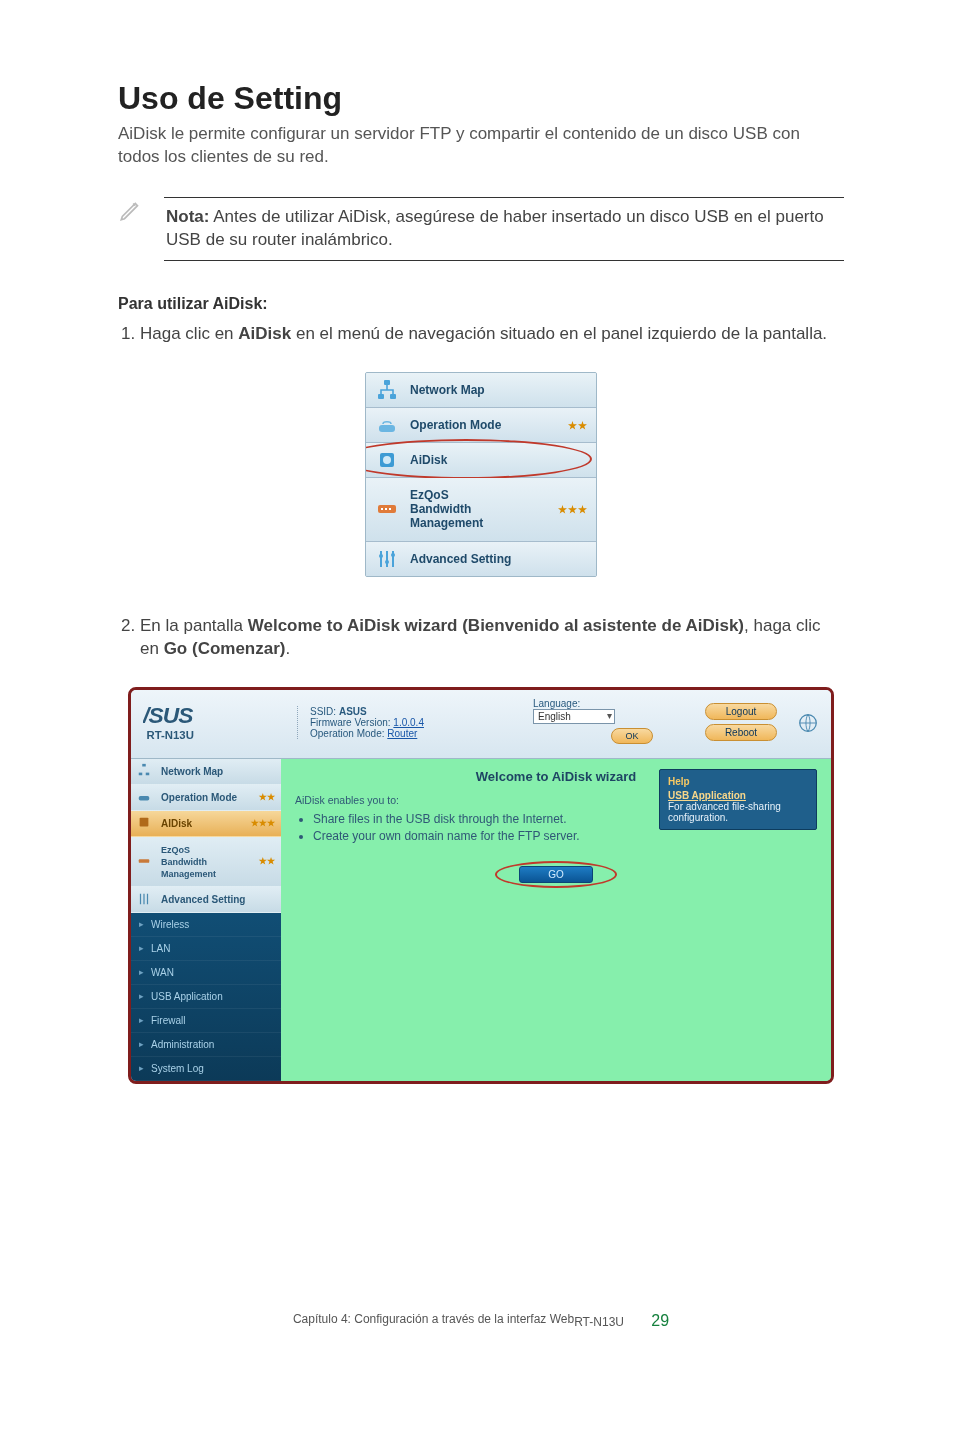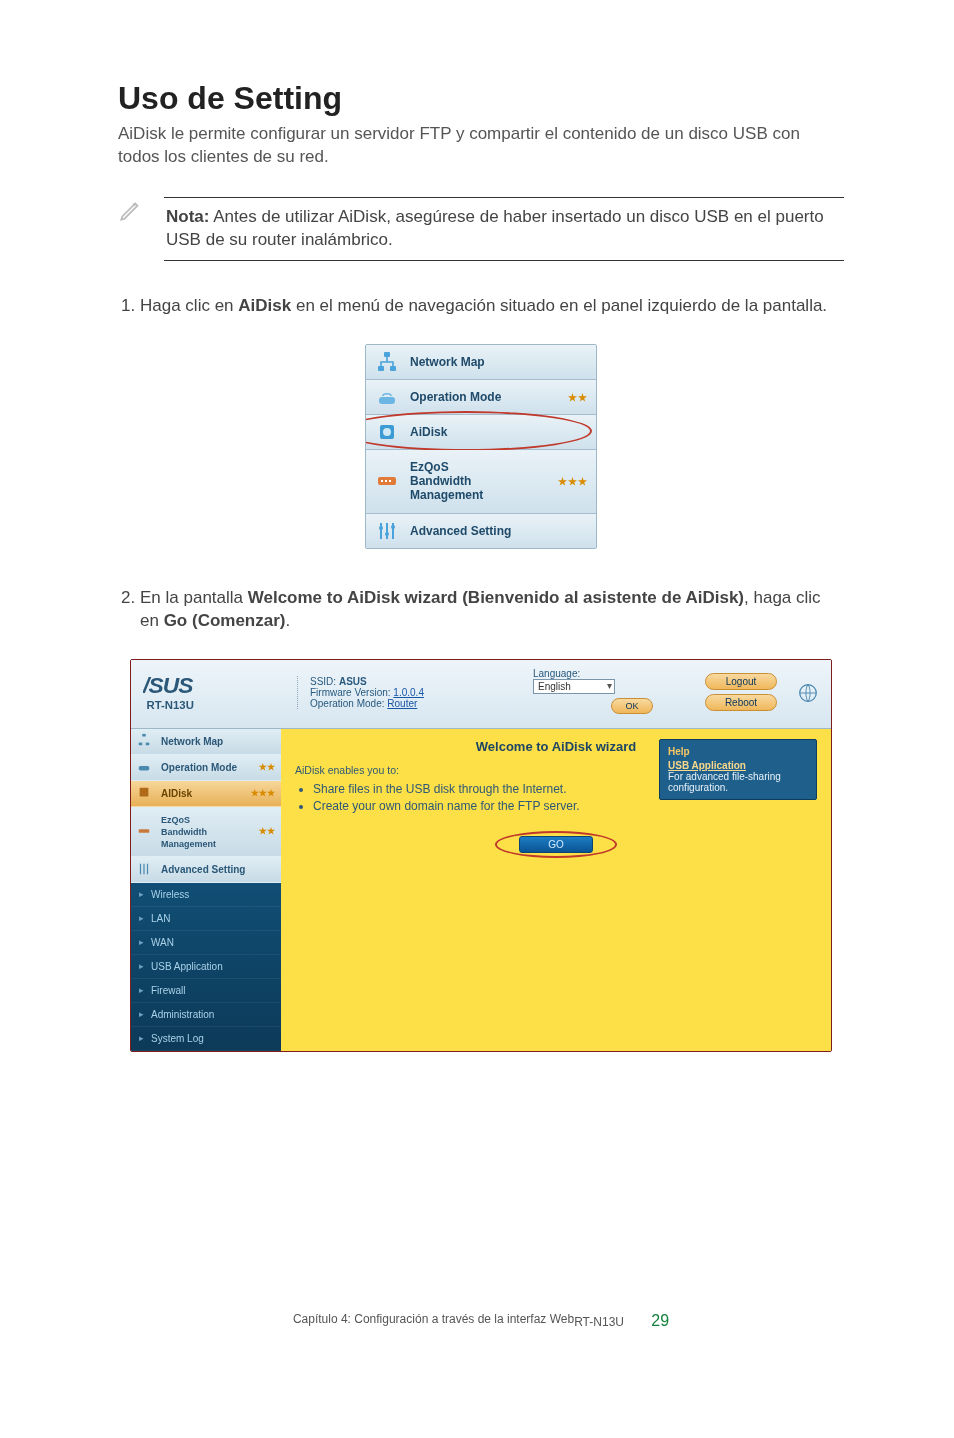--- a/index.html
+++ b/index.html
@@ -125,22 +125,22 @@
     color:#d98c00;
     font-size:10px;
     letter-spacing:1px;
   }
   .nav-sub { font-weight: bold; line-height:1.2; }
 
   
   .router-frame {
     width: 700px;
     margin: 0 auto;
-    border: 1px solid #7f1d1d;
-    border-radius: 2px;
+    border: 3px solid #7f1d1d;
+    border-radius: 8px;
     background: #c7dbe8;
     text-align: left;
     font-size: 11px;
     overflow: hidden;
   }
   .router-top {
     display:flex;
     align-items:center;
     gap:14px;
     padding: 8px 12px 10px;
@@ -243,21 +243,21 @@
     font-size:9px;
   }
   .side-icon {
     position:absolute;
     left:6px;top:50%;
     transform:translateY(-50%);
     width:16px;height:16px;
   }
   .router-main {
     flex:1;
-    background: #fde047;
+    background: #86efac;
     padding: 10px 14px;
     color:#2f5876;
     position:relative;
   }
   .wizard-title {
     text-align:center;
     font-weight:bold;
     font-size:13px;
     color:#1e4563;
     margin-bottom:10px;
@@ -326,20 +326,21 @@
       <svg viewBox="0 0 24 24" width="26" height="26" stroke="#bbb" fill="none" stroke-width="1.5">
         <path d="M3 21l3-1 12-12-2-2L4 18l-1 3z"></path>
         <path d="M14 6l2 2"></path>
       </svg>
     </div>
     <div class="note-box">
       <span class="note-label">Nota:</span><span> Antes de utilizar AiDisk, asegúrese de haber insertado un disco USB en el puerto USB de su router inalámbrico.</span>
     </div>
   </div>
 
+  <p class="section-head">Para utilizar AiDisk:</p>
 
   <ol class="steps">
     <li>
       <span>Haga clic en </span><strong>AiDisk</strong><span> en el menú de navegación situado en el panel izquierdo de la pantalla.</span>
     </li>
   </ol>
 
   <div class="fig-wrap">
     <div class="nav-panel">
       <div class="nav-item">

